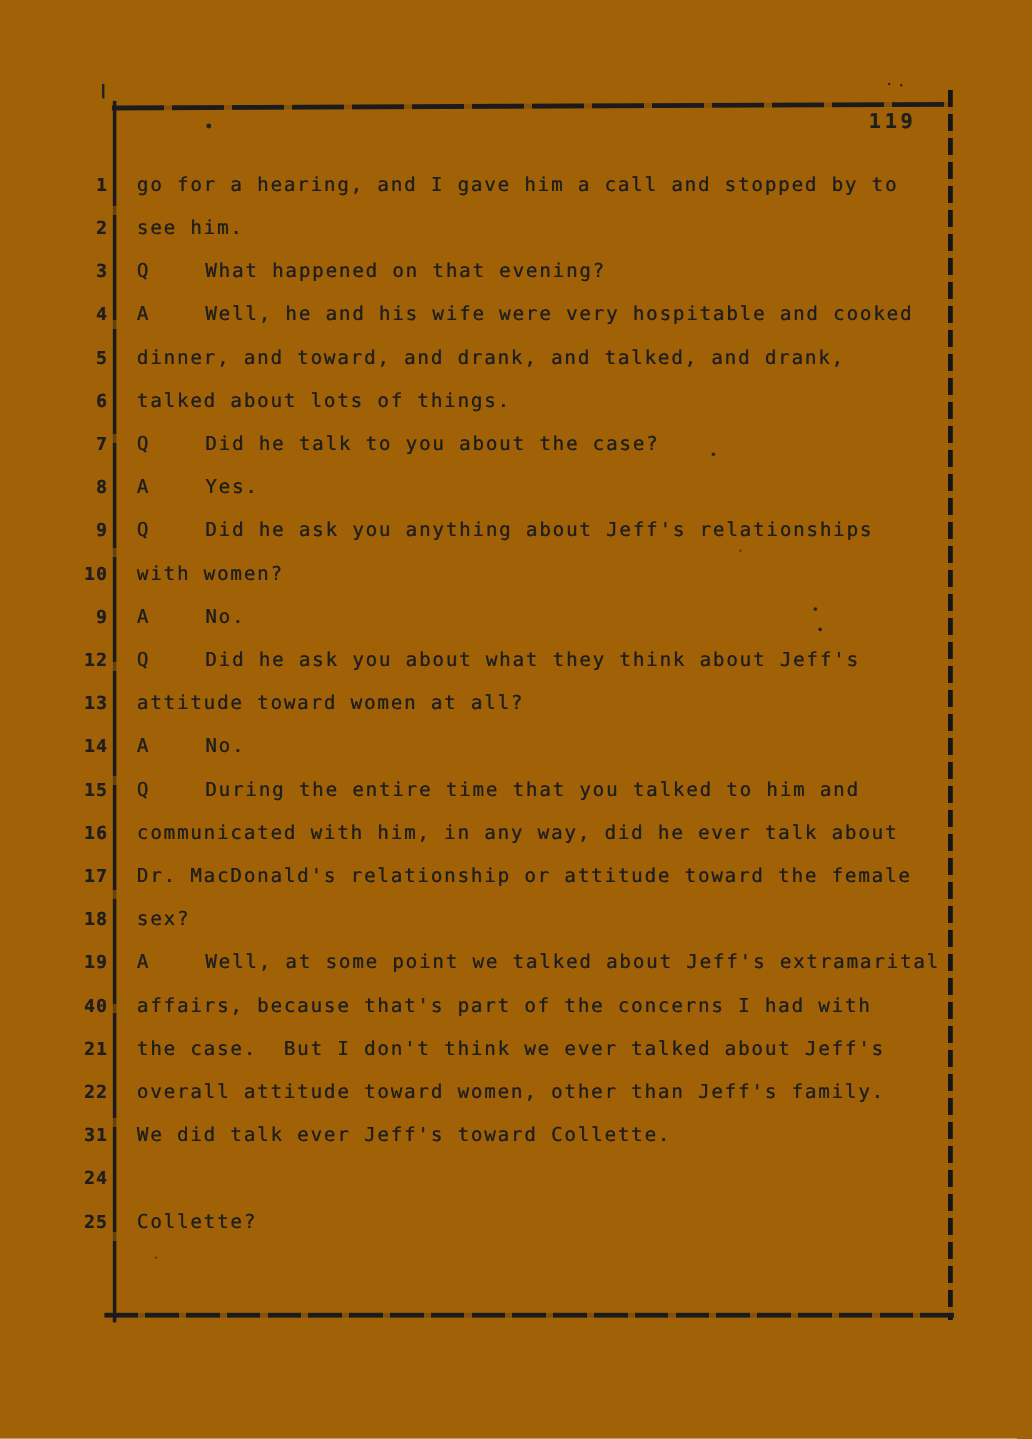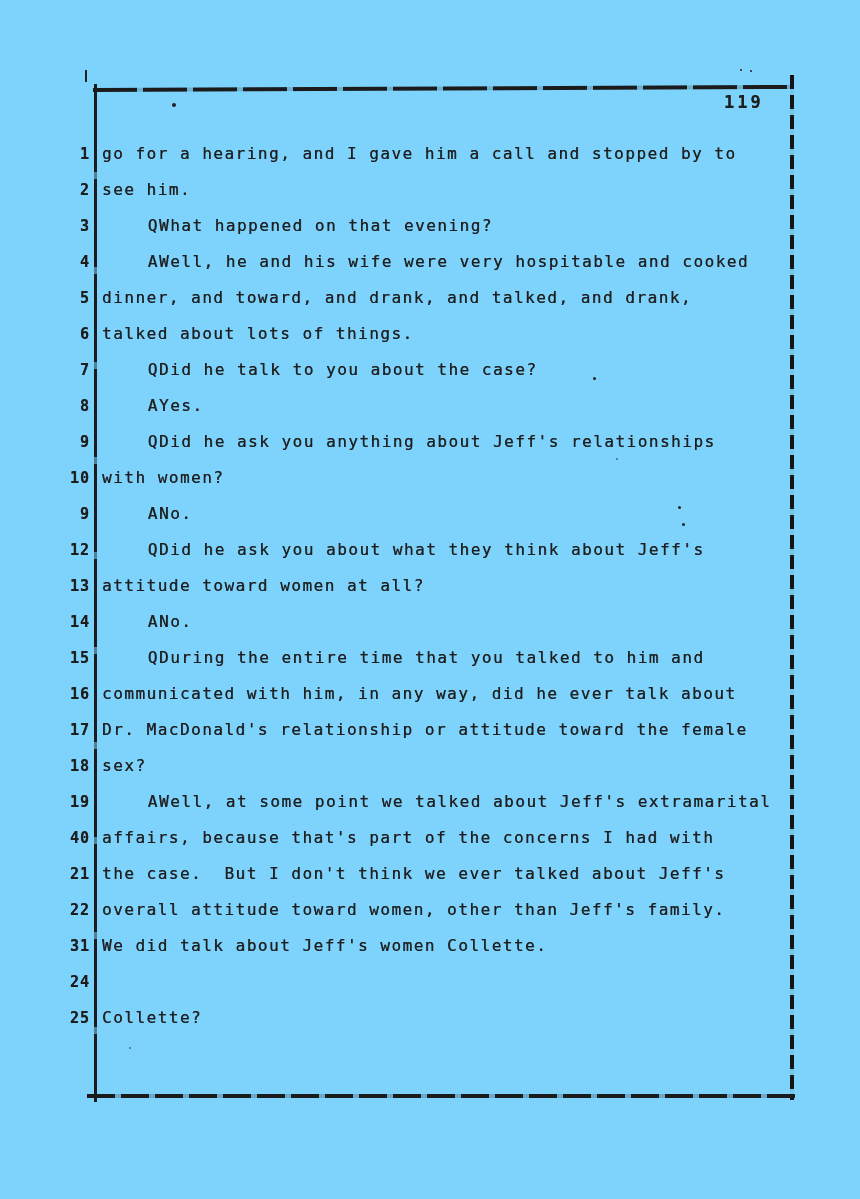--- a/index.html
+++ b/index.html
@@ -5,21 +5,21 @@
 <style>
   html, body {
     margin: 0;
     padding: 0;
     background: #ffffff;
   }
   .scan-page {
     position: relative;
     width: 860px;
     height: 1199px;
-    background: #7dd3fc;
+    background: #a16207;
     overflow: hidden;
     font-family: "DejaVu Sans Mono", "Liberation Mono", monospace;
     color: #1e1e1e;
   }
   
   .border-top {
     position: absolute;
     left: 93px; top: 88px;
     width: 699px; height: 4px;
     transform: rotate(-0.25deg);
@@ -73,23 +73,22 @@
   }
   .num {
     width: 50px;
     flex: 0 0 50px;
     text-align: right;
     font-weight: bold;
     font-size: 15px;
     letter-spacing: 1px;
   }
   .content {
-    margin-left: 12px;
+    margin-left: 24px;
     white-space: pre;
-    text-align: right;
   }
   .speaker {
     display: inline-block;
     width: 57px;
   }
   .speaker:empty { display: none; }
   
   .artifact {
     position: absolute;
     background: #222;
@@ -223,21 +222,21 @@
     <span class="content"><span class="text">the case.  But I don't think we ever talked about Jeff's</span></span>
   </div>
 
   <div class="row">
     <span class="num">22</span>
     <span class="content"><span class="text">overall attitude toward women, other than Jeff's family.</span></span>
   </div>
 
   <div class="row">
     <span class="num">31</span>
-    <span class="content"><span class="text">We did talk about Jeff's women Collette.</span></span>
+    <span class="content"><span class="text">We did talk ever Jeff's toward Collette.</span></span>
   </div>
 
   <div class="row">
     <span class="num">24</span>
   </div>
 
   <div class="row">
     <span class="num">25</span>
     <span class="content"><span class="text">Collette?</span></span>
   </div>

